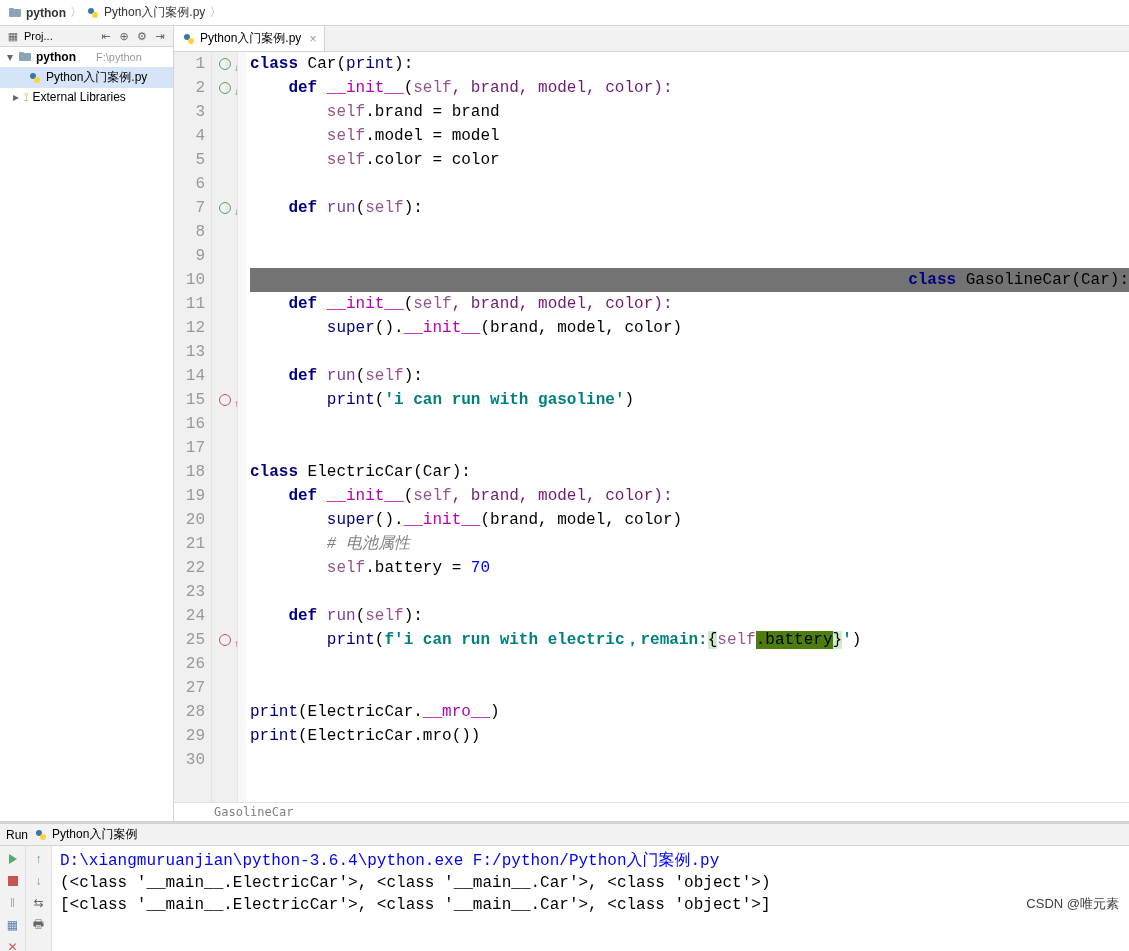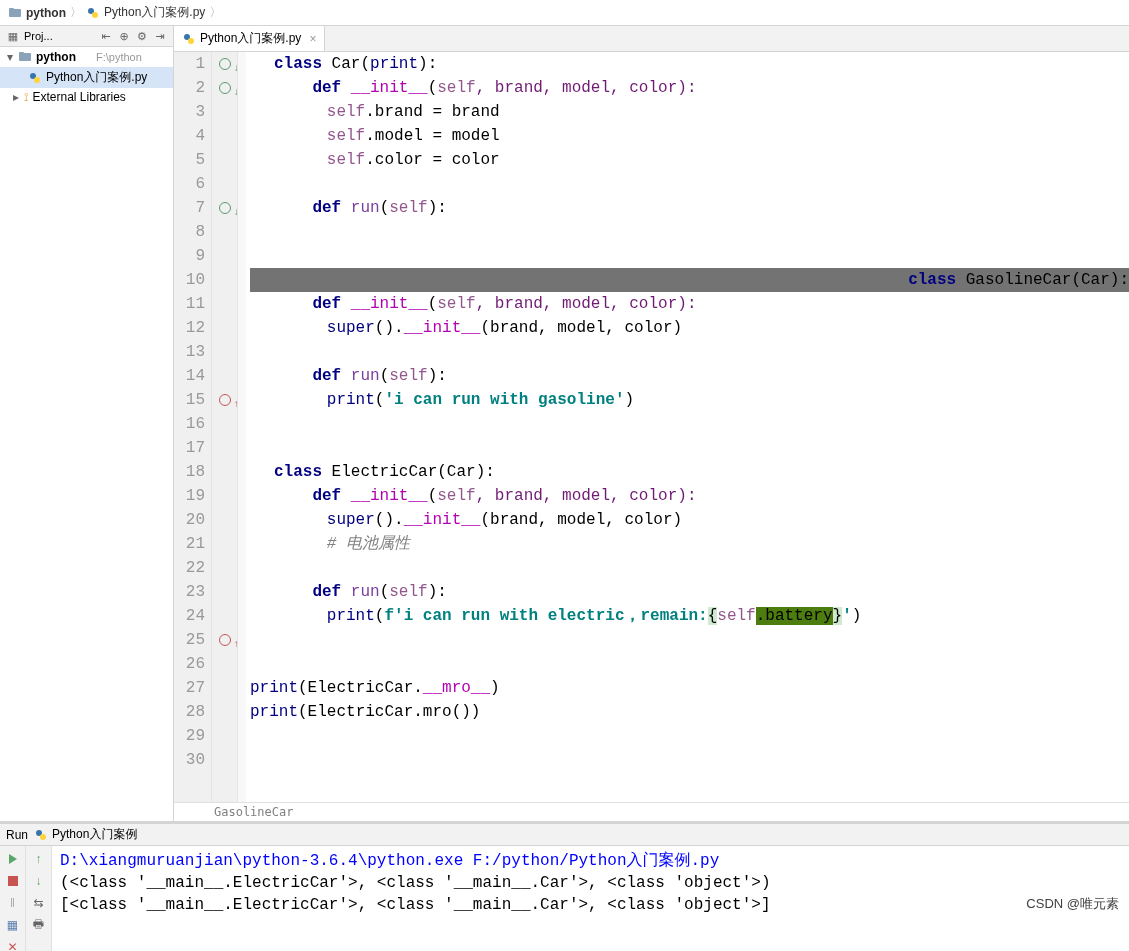--- a/index.html
+++ b/index.html
@@ -103,21 +103,21 @@
   align-items: center; justify-content: center;
 }
 .clickable-gutter {
   width: 8px; background: #f8f8f8;
 }
 .code-content { flex: 1; padding-left: 4px; }
 .code-line {
   height: 24px; white-space: pre;
 }
 .code-line.highlight { background: #737373; text-align: right; }
-.kw { color: #000080; font-weight: bold; margin-left: 24px; }
+.kw { color: #000080; font-weight: bold; }
 .fn { color: #7a3e9d; }
 .magic { color: #b200b2; }
 .param { color: #701a75; }
 .self { color: #94558d; }
 .str { color: #008080; font-weight: bold; }
 .num { color: #0000ff; }
 .comment { color: #808080; font-style: italic; }
 .builtin { color: #000080; }
 .fstr-expr { background: #4d7c0f; }
 .fstr-brace { background: #d0ead0; }
@@ -354,20 +354,21 @@
           <div class="code-line"><span>        </span><span class="builtin">super</span><span>().</span><span class="magic">__init__</span><span>(brand, model, color)</span></div>
           <div class="code-line"></div>
           <div class="code-line"><span>    </span><span class="kw">def </span><span class="fn">run</span><span>(</span><span class="self">self</span><span>):</span></div>
           <div class="code-line"><span>        </span><span class="builtin">print</span><span>(</span><span class="str">'i can run with gasoline'</span><span>)</span></div>
           <div class="code-line"></div>
           <div class="code-line"></div>
           <div class="code-line"><span class="kw">class </span><span>ElectricCar</span><span>(Car):</span></div>
           <div class="code-line"><span>    </span><span class="kw">def </span><span class="magic">__init__</span><span>(</span><span class="self">self</span><span class="param">, brand, model, color):</span></div>
           <div class="code-line"><span>        </span><span class="builtin">super</span><span>().</span><span class="magic">__init__</span><span>(brand, model, color)</span></div>
           <div class="code-line"><span>        </span><span class="comment"># 电池属性</span></div>
+          <div class="code-line"><span>        </span><span class="self">self</span><span>.battery = </span><span class="num">70</span></div>
           <div class="code-line"></div>
           <div class="code-line"><span>    </span><span class="kw">def </span><span class="fn">run</span><span>(</span><span class="self">self</span><span>):</span></div>
           <div class="code-line"><span>        </span><span class="builtin">print</span><span>(</span><span class="str">f'i can run with electric，remain:</span><span class="fstr-brace">{</span><span class="self">self</span><span class="fstr-expr">.battery</span><span class="fstr-brace">}</span><span class="str">'</span><span>)</span></div>
           <div class="code-line"></div>
           <div class="code-line"></div>
           <div class="code-line"><span class="builtin">print</span><span>(ElectricCar.</span><span class="magic">__mro__</span><span>)</span></div>
           <div class="code-line"><span class="builtin">print</span><span>(ElectricCar.mro())</span></div>
         </div>
     </div>
     <div class="status-line">

